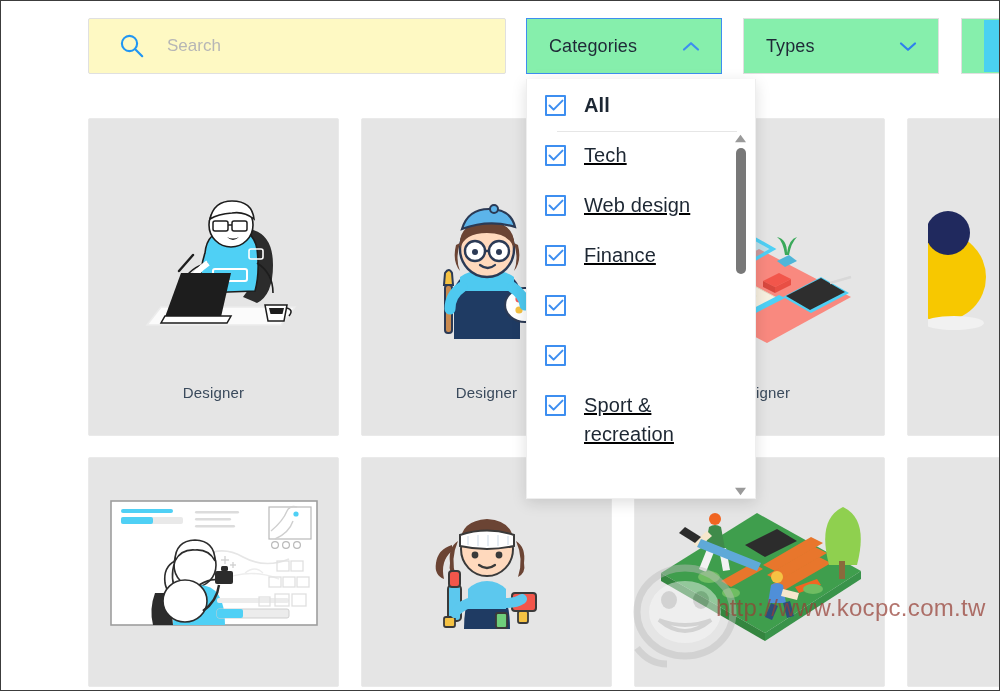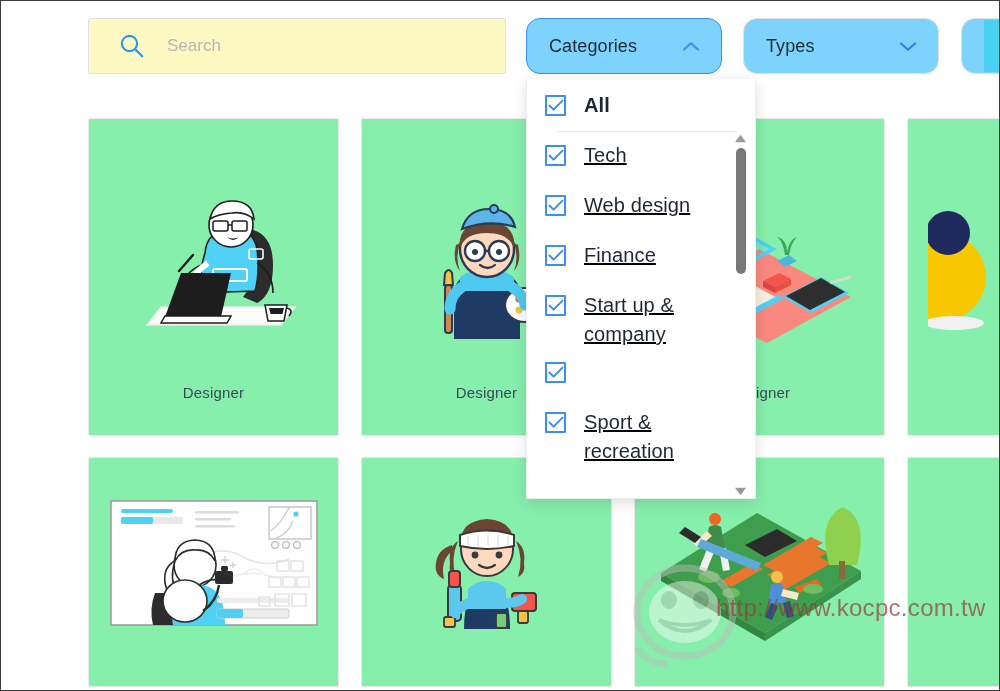--- a/index.html
+++ b/index.html
@@ -58,23 +58,23 @@
     font-size: 17px;
     color: #333;
     width: 320px;
     height: 30px;
   }
   .search-input::placeholder { color: #b6b6b6; }
 
   .dropdown-btn {
     position: absolute;
     height: 56px;
-    background: #7dd3fc;
+    background: #86efac;
     border: 1px solid #e0e0e0;
-    border-radius: 14px;
+    border-radius: 0;
     display: flex;
     align-items: center;
     justify-content: space-between;
     padding: 0 20px 0 22px;
     cursor: pointer;
     user-select: none;
   }
   .dropdown-btn .label {
     font-size: 18px;
     color: #1f2937;
@@ -192,21 +192,21 @@
     position: absolute;
     left: 87px;
     top: 117px;
     width: 980px;
   }
   .grid-row { display: flex; gap: 22px; margin-bottom: 21px; }
 
   .card {
     width: 251px;
     height: 318px;
-    background: #86efac;
+    background: #e5e5e5;
     border: 1px solid #eaeaea;
     border-radius: 2px;
     position: relative;
     display: flex;
     flex-direction: column;
     align-items: center;
     justify-content: center;
     cursor: pointer;
     overflow: hidden;
     flex: none;
@@ -330,21 +330,20 @@
         </span>
         <span class="dd-label">Finance</span>
       </div>
 
       <div class="dd-row">
         <span class="cb">
           <svg viewBox="0 0 16 13">
             <polyline points="1.5,6.5 5.6,10.6 14.5,1.6" fill="none" stroke="#3d8ef0" stroke-width="2" stroke-linecap="round" stroke-linejoin="round"></polyline>
           </svg>
         </span>
-        <span class="dd-label" style="max-width:135px">Start up &amp; company</span>
       </div>
 
       <div class="dd-row">
         <span class="cb">
           <svg viewBox="0 0 16 13">
             <polyline points="1.5,6.5 5.6,10.6 14.5,1.6" fill="none" stroke="#3d8ef0" stroke-width="2" stroke-linecap="round" stroke-linejoin="round"></polyline>
           </svg>
         </span>
       </div>
 

